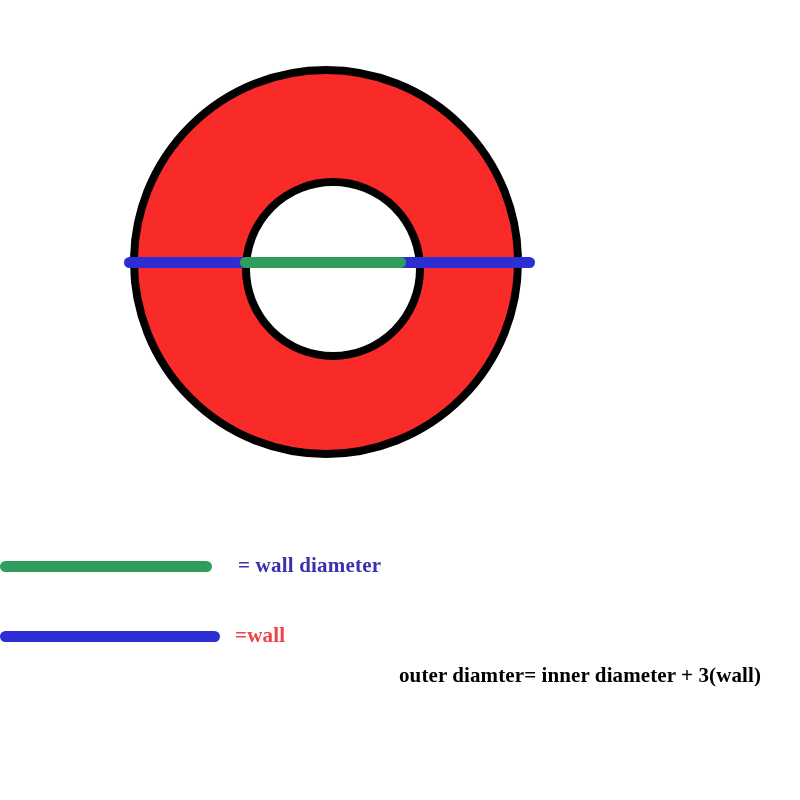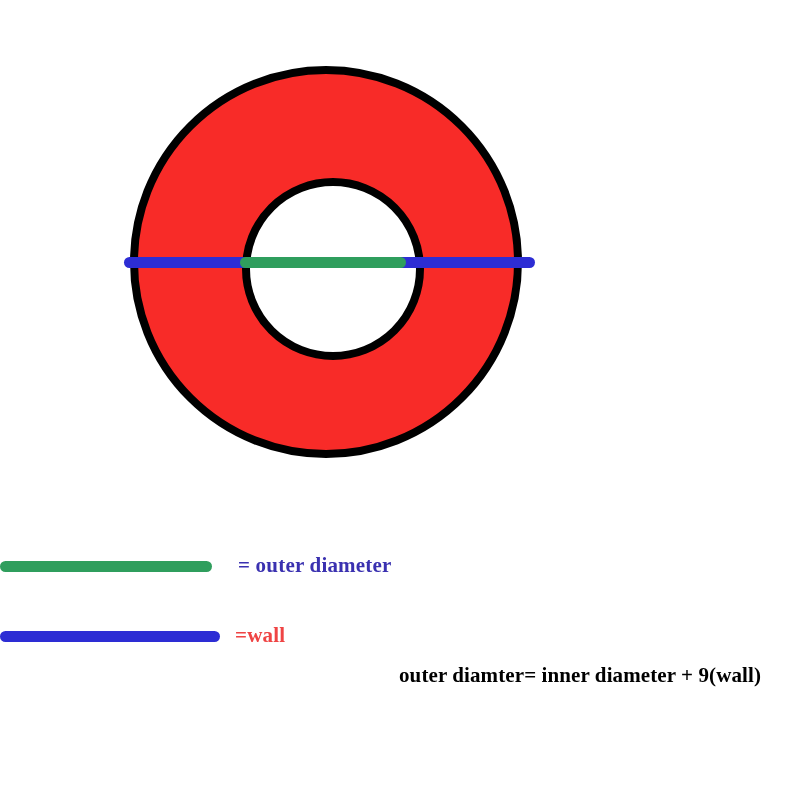--- a/index.html
+++ b/index.html
@@ -145,20 +145,20 @@
   <div class="annulus-wrap">
     <div class="outer-disc">
       <div class="inner-hole"></div>
     </div>
   </div>
 
   <div class="wall-line"></div>
   <div class="inner-dia-line"></div>
 
   <div class="legend-swatch-green"></div>
-  <div class="legend-label-inner">= outer diameter</div>
+  <div class="legend-label-inner">= wall diameter</div>
 
   <div class="legend-swatch-blue"></div>
   <div class="legend-label-wall">=wall</div>
 
-  <div class="formula">outer diamter= inner diameter + 9(wall)</div>
+  <div class="formula">outer diamter= inner diameter + 3(wall)</div>
 
 </div>
 
 </body></html>

